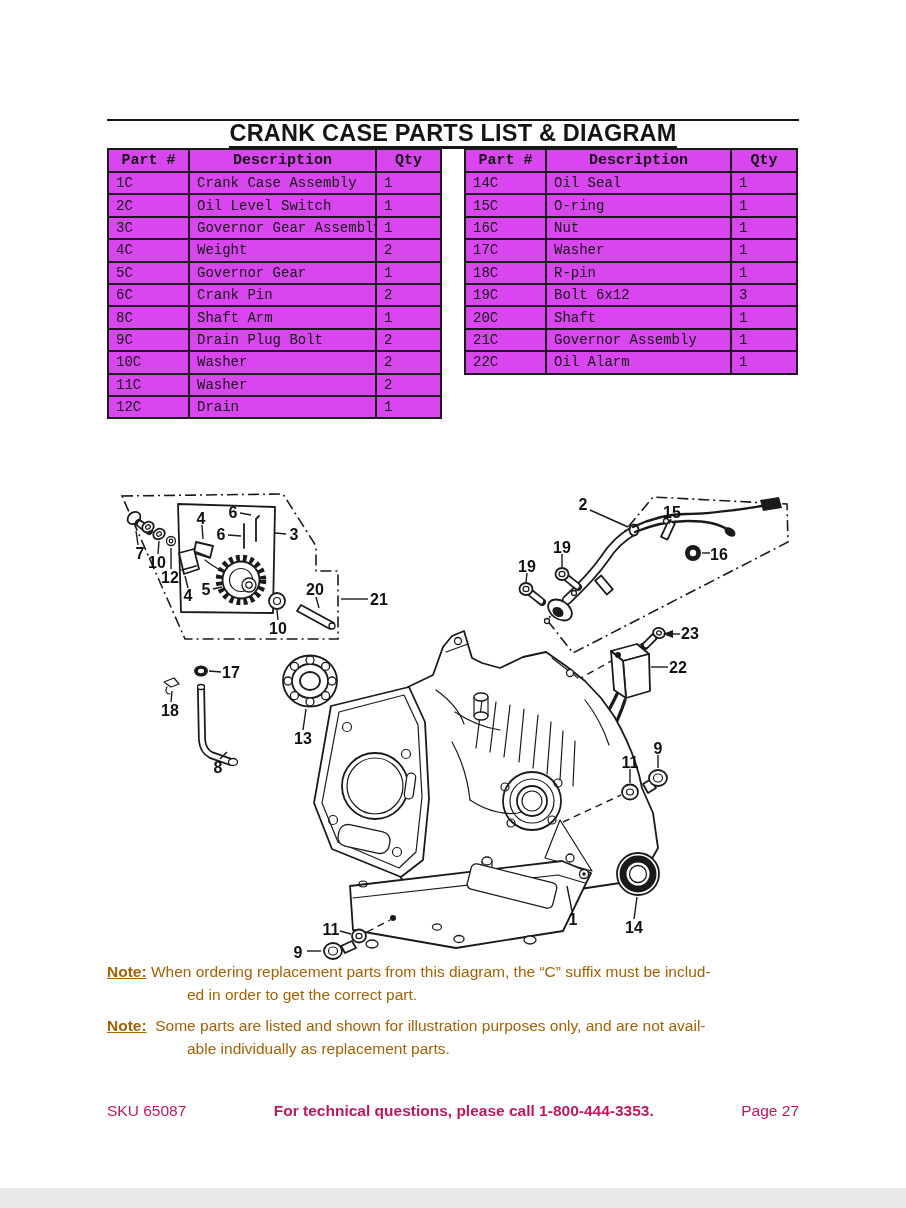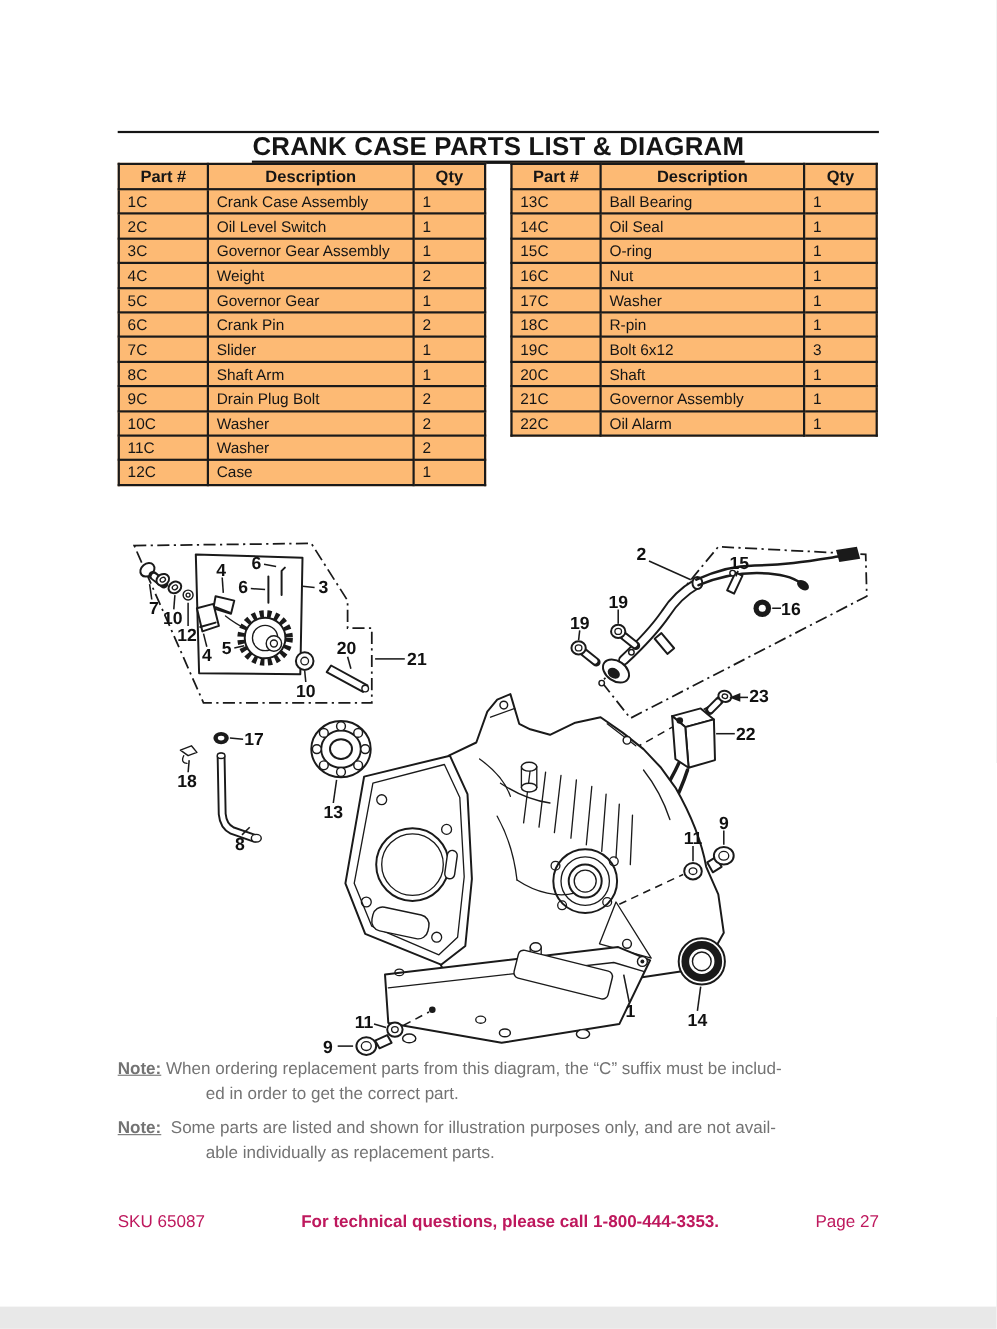--- a/index.html
+++ b/index.html
@@ -3,21 +3,21 @@
 <meta charset="utf-8">
 <style>
   html,body{margin:0;padding:0;background:#e8e8e8;}
   .page{position:relative;width:906px;height:1188px;background:#ffffff;margin:0 auto;
         font-family:"Liberation Sans",sans-serif;color:#151515;overflow:hidden;}
   .top-rule{position:absolute;left:107px;top:119px;width:692px;height:2px;background:#151515;}
   .title-wrap{position:absolute;top:121px;left:0;width:100%;text-align:center;}
   .title{display:inline-block;margin:0;font-size:23.5px;font-weight:bold;line-height:1.08;
          border-bottom:3px solid #151515;letter-spacing:.2px;}
   .tables{position:absolute;left:107px;top:148px;display:flex;gap:22px;align-items:flex-start;}
-  table.parts-table{border-collapse:collapse;table-layout:fixed;background:#fdba74;}
+  table.parts-table{border-collapse:collapse;table-layout:fixed;background:#d946ef;font-family:Liberation Mono, monospace;}
   table.parts-table.left{width:333px;}
   table.parts-table.right{width:332px;}
   .parts-table th,.parts-table td{border:2px solid #1a1a1a;overflow:hidden;white-space:nowrap;}
   .parts-table th{height:21px;font-size:15px;font-weight:bold;text-align:center;padding:0 4px;}
   .parts-table td{height:20.4px;font-size:14px;padding:0 7px;text-align:left;}
   svg#diagram-svg{position:absolute;left:0;top:0;width:906px;height:1208px;}
   
   .ln{fill:none;stroke:#1a1a1a;stroke-width:1.8;stroke-linecap:round;stroke-linejoin:round;}
   .ln2{fill:none;stroke:#1a1a1a;stroke-width:1.2;stroke-linecap:round;stroke-linejoin:round;}
   .wf{fill:#ffffff;stroke:#1a1a1a;stroke-width:1.8;stroke-linejoin:round;}
@@ -27,21 +27,21 @@
   .dash2{fill:none;stroke:#1a1a1a;stroke-width:1.4;stroke-dasharray:7 5;}
   .tubeO{fill:none;stroke:#1a1a1a;stroke-width:10;stroke-linecap:round;}
   .tubeI{fill:none;stroke:#ffffff;stroke-width:6.5;stroke-linecap:round;}
   .rodO{fill:none;stroke:#1a1a1a;stroke-width:8;stroke-linecap:round;}
   .rodI{fill:none;stroke:#ffffff;stroke-width:4.5;stroke-linecap:round;}
   .wire{fill:none;stroke:#1a1a1a;stroke-width:2.3;stroke-linecap:round;}
   .wire2{fill:none;stroke:#1a1a1a;stroke-width:3.2;stroke-linecap:round;}
   .teeth{fill:none;stroke:#1a1a1a;stroke-width:6.5;stroke-dasharray:3.8 3.2;}
   .lbl{font:bold 16px "Liberation Sans",sans-serif;fill:#111;}
   .leader{stroke:#1a1a1a;stroke-width:1.4;}
-  .note{position:absolute;left:107px;width:700px;font-size:15.5px;line-height:22.5px;color:#737373;}
+  .note{position:absolute;left:107px;width:700px;font-size:15.5px;line-height:22.5px;color:#a16207;}
   .note .nlabel{font-weight:bold;text-decoration:underline;}
   .note .nl2{margin-left:80px;}
   .note1{top:961px;} .note2{top:1015px;}
   .footer{position:absolute;left:107px;top:1102px;width:692px;display:flex;
           justify-content:space-between;align-items:baseline;font-size:15.5px;color:#be185d;}
   .footer .bold{font-weight:bold;}
 </style>
 </head>
 <body>
 
@@ -91,25 +91,20 @@
             <td>5C</td>
             <td>Governor Gear</td>
             <td>1</td>
           </tr>
           <tr>
             <td>6C</td>
             <td>Crank Pin</td>
             <td>2</td>
           </tr>
           <tr>
-            <td>7C</td>
-            <td>Slider</td>
-            <td>1</td>
-          </tr>
-          <tr>
             <td>8C</td>
             <td>Shaft Arm</td>
             <td>1</td>
           </tr>
           <tr>
             <td>9C</td>
             <td>Drain Plug Bolt</td>
             <td>2</td>
           </tr>
           <tr>
@@ -117,44 +112,39 @@
             <td>Washer</td>
             <td>2</td>
           </tr>
           <tr>
             <td>11C</td>
             <td>Washer</td>
             <td>2</td>
           </tr>
           <tr>
             <td>12C</td>
-            <td>Case</td>
+            <td>Drain</td>
             <td>1</td>
           </tr>
         </tbody>
     </table>
     <table class="parts-table right">
       <colgroup>
           <col style="width:81px">
           <col style="width:185px">
           <col style="width:66px">
         </colgroup>
       <thead>
           <tr>
             <th>Part #</th>
             <th>Description</th>
             <th>Qty</th>
           </tr>
         </thead>
       <tbody>
-          <tr>
-            <td>13C</td>
-            <td>Ball Bearing</td>
-            <td>1</td>
-          </tr>
           <tr>
             <td>14C</td>
             <td>Oil Seal</td>
             <td>1</td>
           </tr>
           <tr>
             <td>15C</td>
             <td>O-ring</td>
             <td>1</td>
           </tr>

